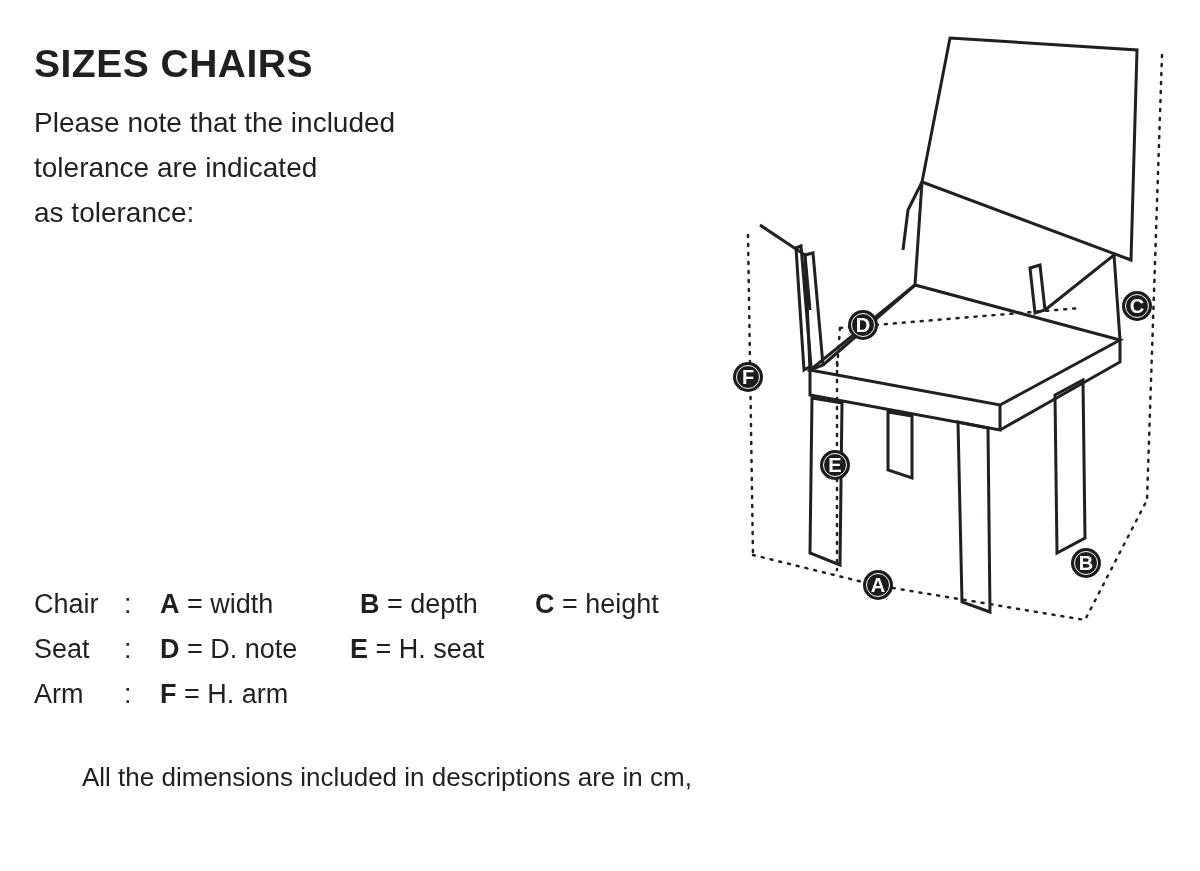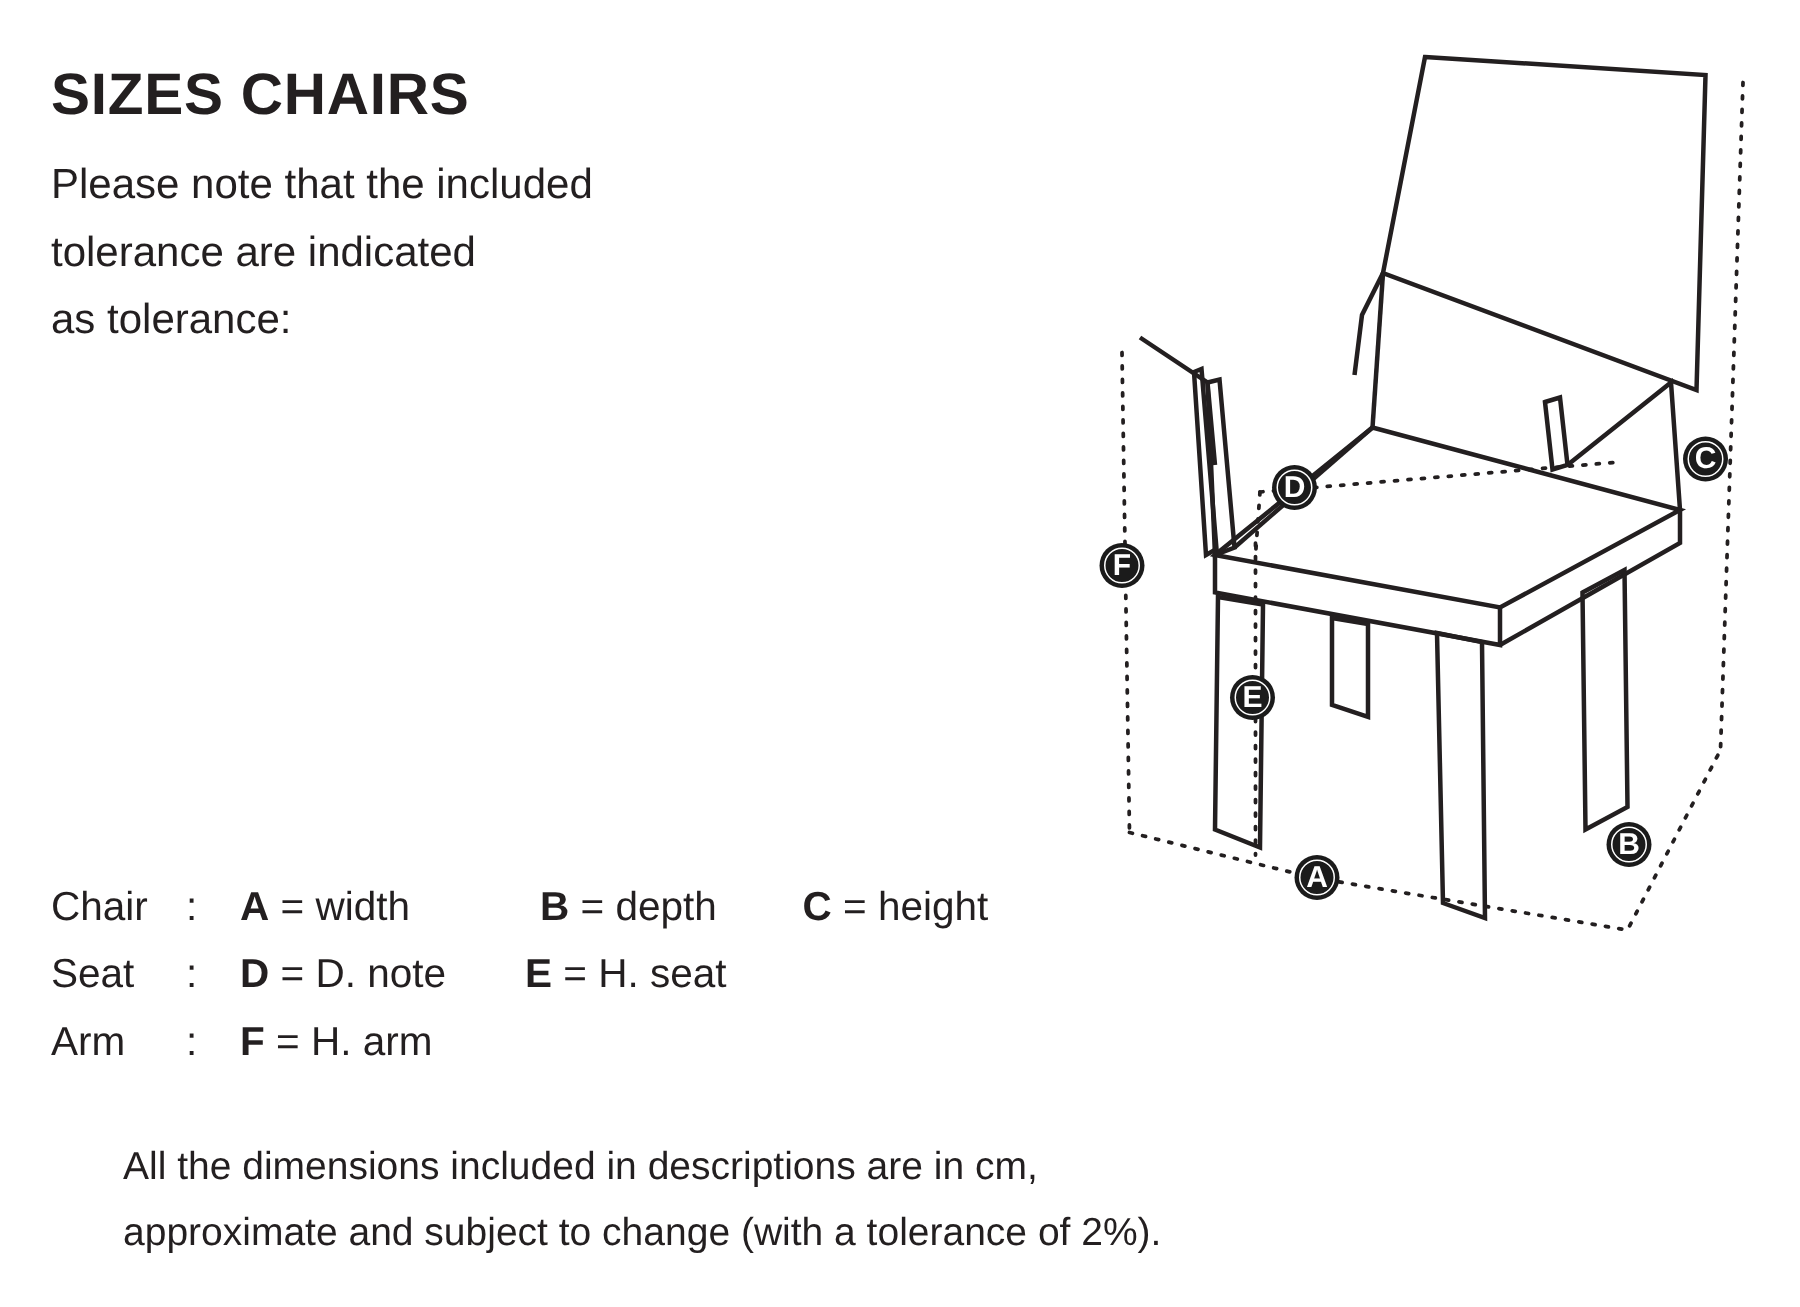--- a/index.html
+++ b/index.html
@@ -211,16 +211,15 @@
     <div class="legend-row">
       <span class="lg-label">Arm</span>
       <span class="lg-colon">:</span>
       <span class="lg-item"><b>F</b><span> = H. arm</span></span>
     </div>
 
   </div>
 
   <div id="footnote">
     <div>All the dimensions included in descriptions are in cm,</div>
-    <div>approximate and subject to change (with a tolerance of 2%).</div>
   </div>
 
 </div>
 
 </body></html>

